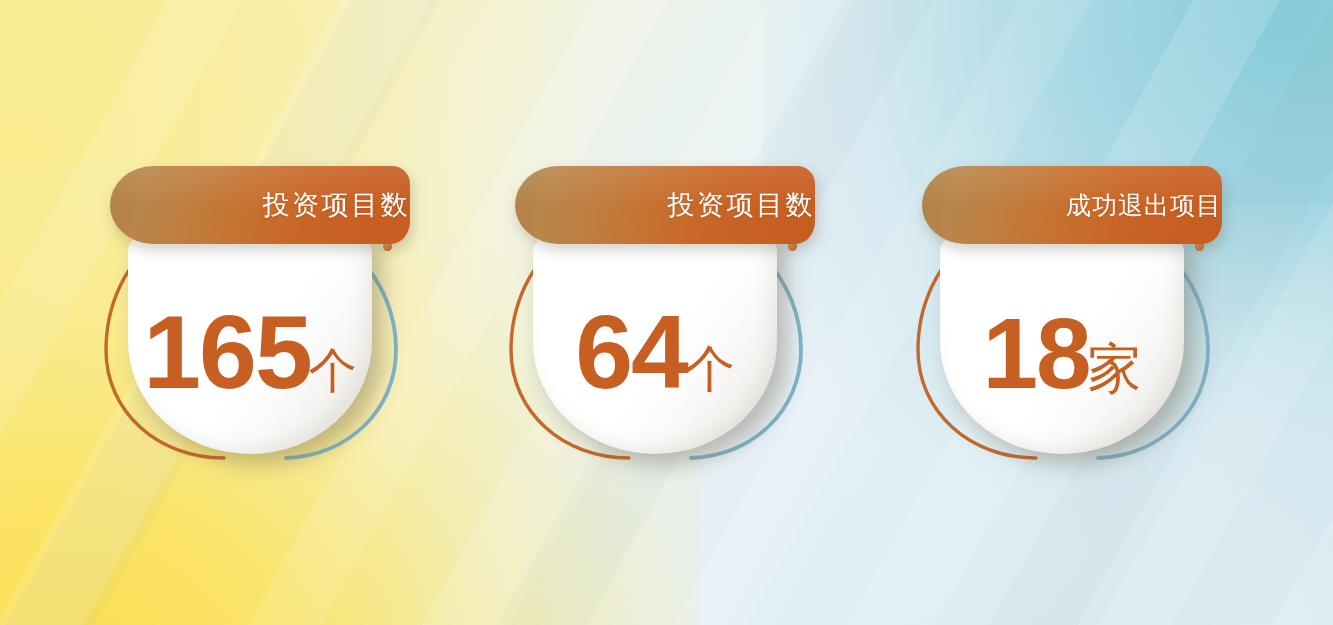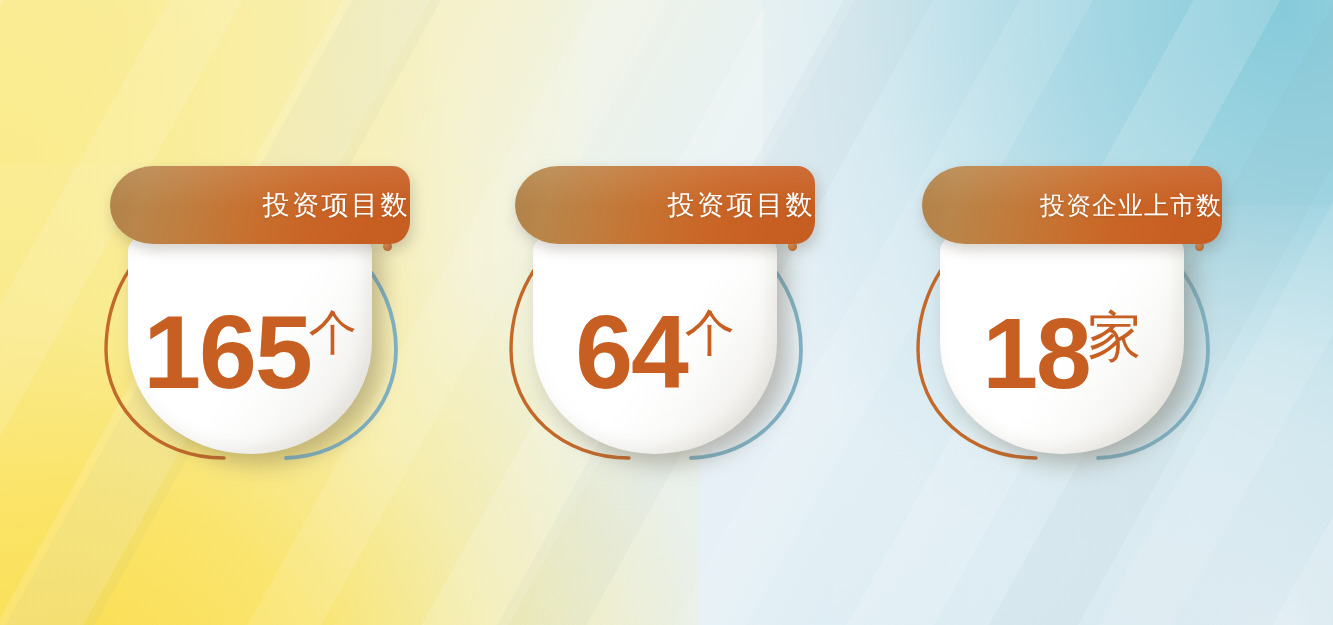--- a/index.html
+++ b/index.html
@@ -236,21 +236,21 @@
     left: 28px;
     top: 78px;
     width: 244px;
     height: 218px;
     display: flex;
     align-items: center;
     justify-content: center;
   }
   .value-inner {
     display: flex;
-    align-items: flex-start;
+    align-items: flex-end;
     transform: translateY(8px);
   }
   .value-number {
     color: #c85f22;
     font-weight: 700;
     font-size: 104px;
     line-height: 0.86;
     letter-spacing: -2px;
     font-family: "Liberation Sans", "DejaVu Sans", sans-serif;
   }
@@ -336,21 +336,21 @@
           <path d="M 64 4 C 18 30 2 80 2 120 C 2 182 54 228 120 228" fill="none" stroke="#c3692a" stroke-width="3.4" stroke-linecap="round"></path>
           <path d="M 244 16 C 276 46 292 82 292 120 C 292 180 244 226 182 228" fill="none" stroke="#7fb3c6" stroke-width="3.8" stroke-linecap="round"></path>
         </svg>
       </div>
       <div class="body-shadow"></div>
       <div class="body"></div>
       <div class="arc-dot"></div>
 
       <div class="banner-shadow"></div>
       <div class="banner">
-        <span class="banner-title">投资企业上市数</span>
+        <span class="banner-title">成功退出项目</span>
       </div>
 
       <div class="value-row">
         <div class="value-inner">
           <span class="value-number">18</span>
           <span class="value-unit">家</span>
         </div>
       </div>
     </div>
 

